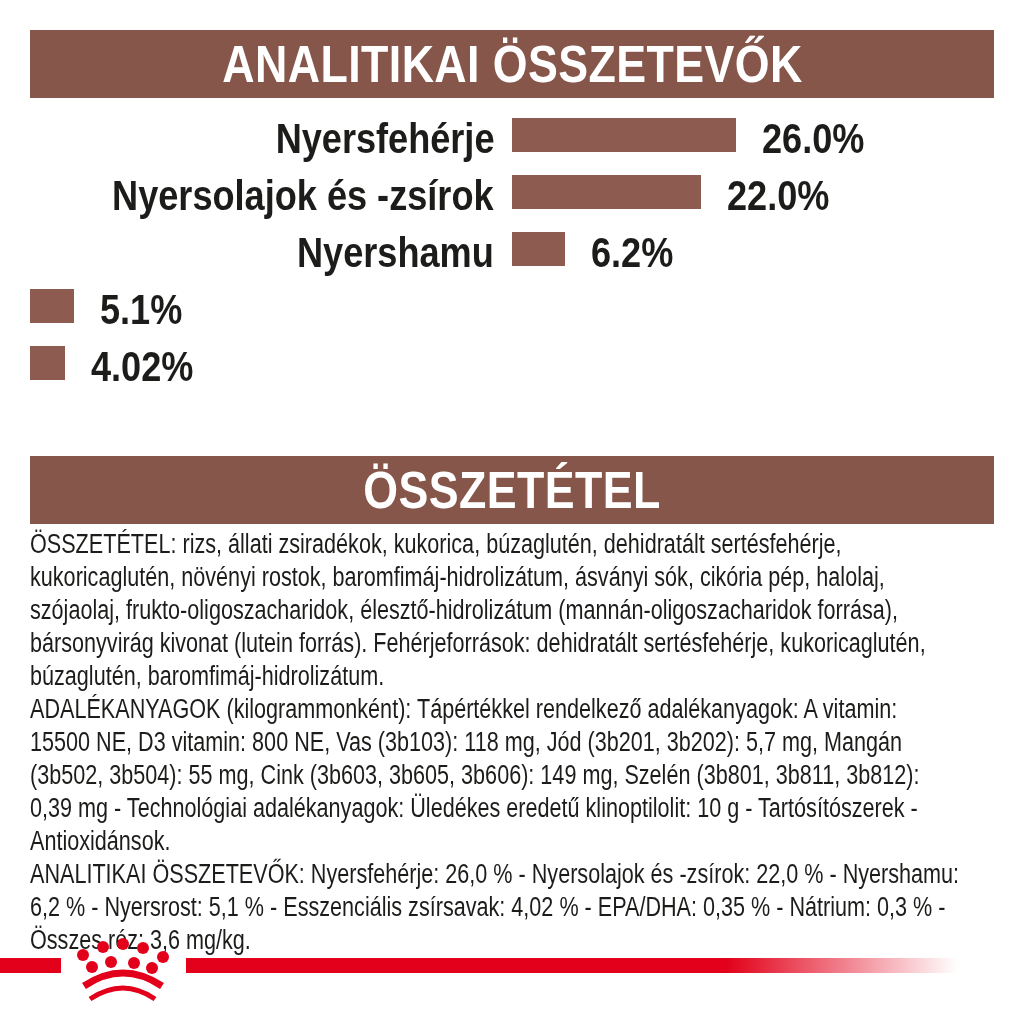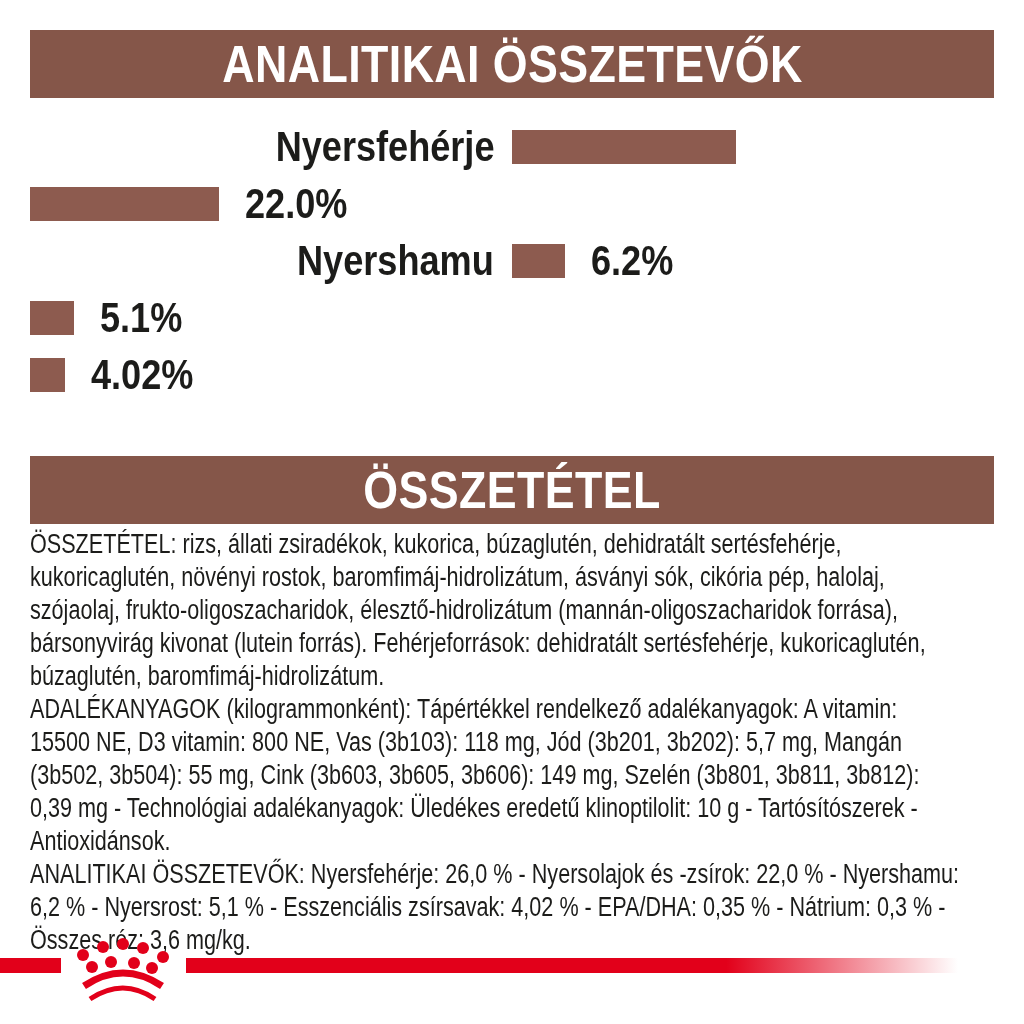--- a/index.html
+++ b/index.html
@@ -18,21 +18,21 @@
     display:flex;align-items:center;justify-content:center;
   }
   .band1{top:30px;}
   .band2{top:456px;}
   .band-text{
     color:#ffffff;font-weight:bold;font-size:52px;line-height:68px;white-space:nowrap;
     transform:scaleX(0.86);transform-origin:50% 50%;letter-spacing:0.5px;
   }
   
   .chart{position:absolute;top:118px;left:30px;width:964px;}
-  .bar-row{display:flex;align-items:center;height:57px;}
+  .bar-row{display:flex;height:57px;}
   .bar-label-cell{width:464px;padding-right:18px;flex:none;text-align:right;}
   .cond-r{
     display:inline-block;transform:scaleX(0.86);transform-origin:100% 50%;
     font-weight:bold;font-size:42px;line-height:1;white-space:nowrap;color:var(--ink);
   }
   .bar{height:34px;flex:none;background:#8d5b4f;}
   .bar-value-cell{margin-left:26px;flex:none;}
   .cond-l{
     display:inline-block;transform:scaleX(0.86);transform-origin:0 50%;
     font-weight:bold;font-size:42px;line-height:1;white-space:nowrap;color:var(--ink);
@@ -60,22 +60,24 @@
 <div class="page">
 
   <div class="band band1">
     <span class="band-text">ANALITIKAI ÖSSZETEVŐK</span>
   </div>
 
   <div class="chart">
     <div class="bar-row">
       <div class="bar-label-cell"><span class="cond-r">Nyersfehérje</span></div>
       <div class="bar" style="width: 224px; background: rgb(141, 91, 79);"></div>
+      <div class="bar-value-cell"><span class="cond-l">26.0%</span></div>
     </div>
     <div class="bar-row">
+      <div class="bar-label-cell"><span class="cond-r">Nyersolajok és -zsírok</span></div>
       <div class="bar" style="width: 189px; background: rgb(141, 91, 79);"></div>
       <div class="bar-value-cell"><span class="cond-l">22.0%</span></div>
     </div>
     <div class="bar-row">
       <div class="bar-label-cell"><span class="cond-r">Nyershamu</span></div>
       <div class="bar" style="width: 53px; background: rgb(141, 91, 79);"></div>
       <div class="bar-value-cell"><span class="cond-l">6.2%</span></div>
     </div>
     <div class="bar-row">
       <div class="bar" style="width: 44px; background: rgb(141, 91, 79);"></div>

